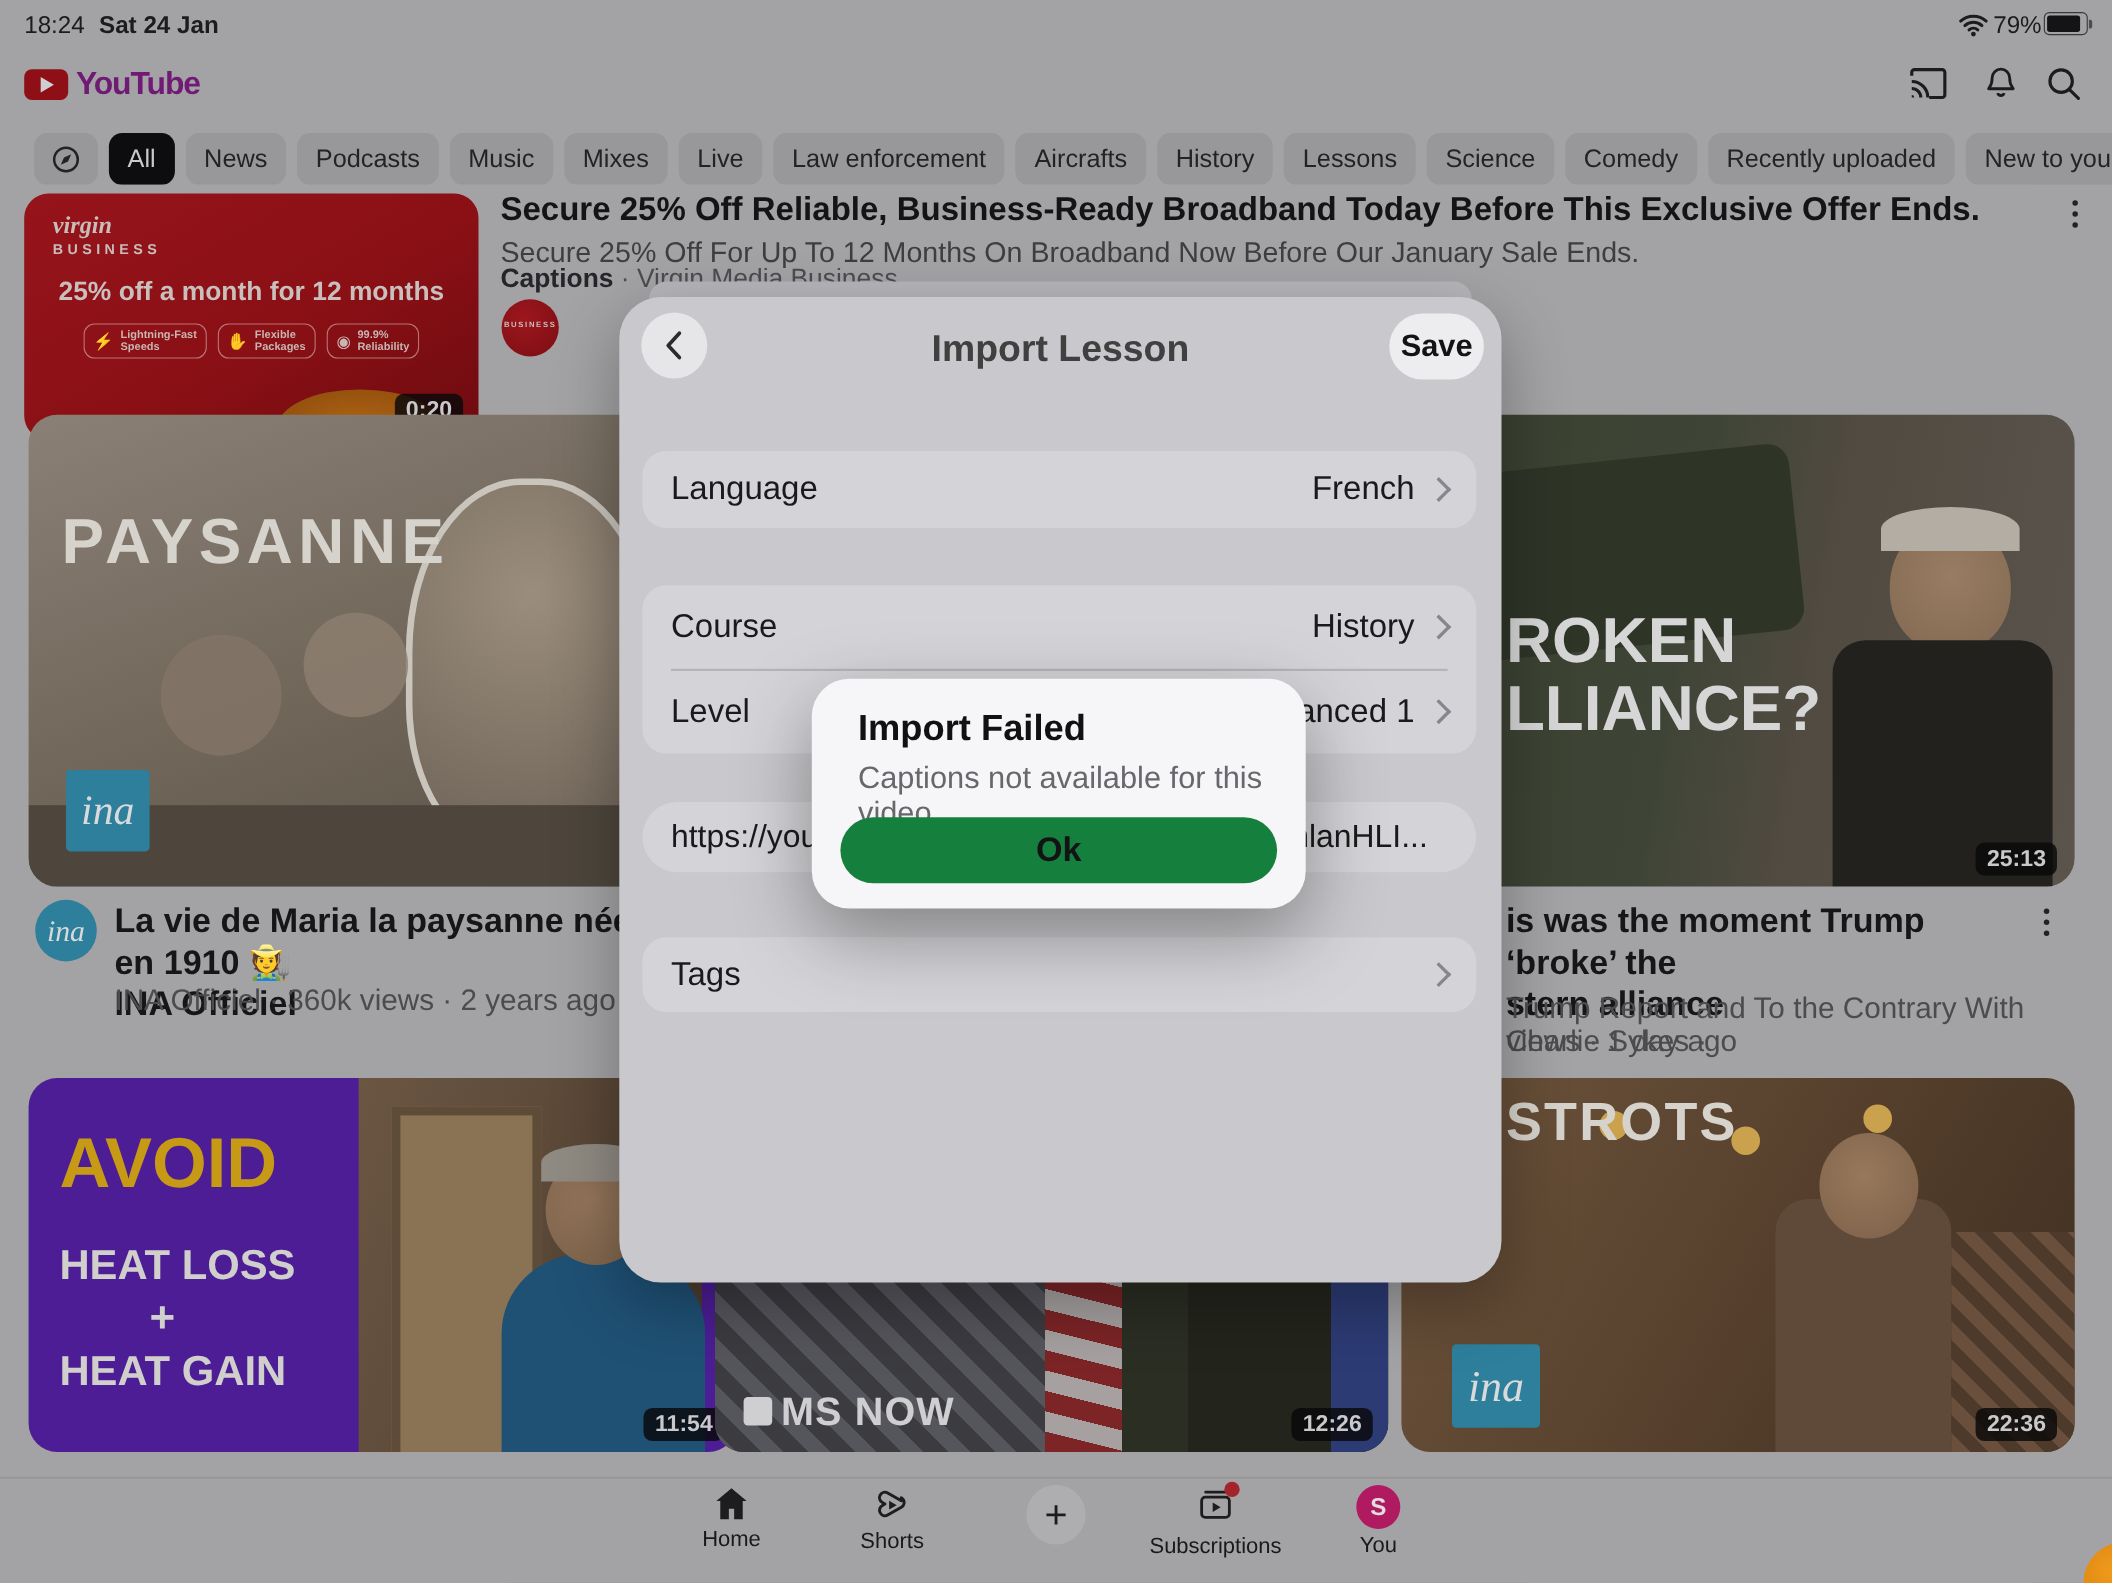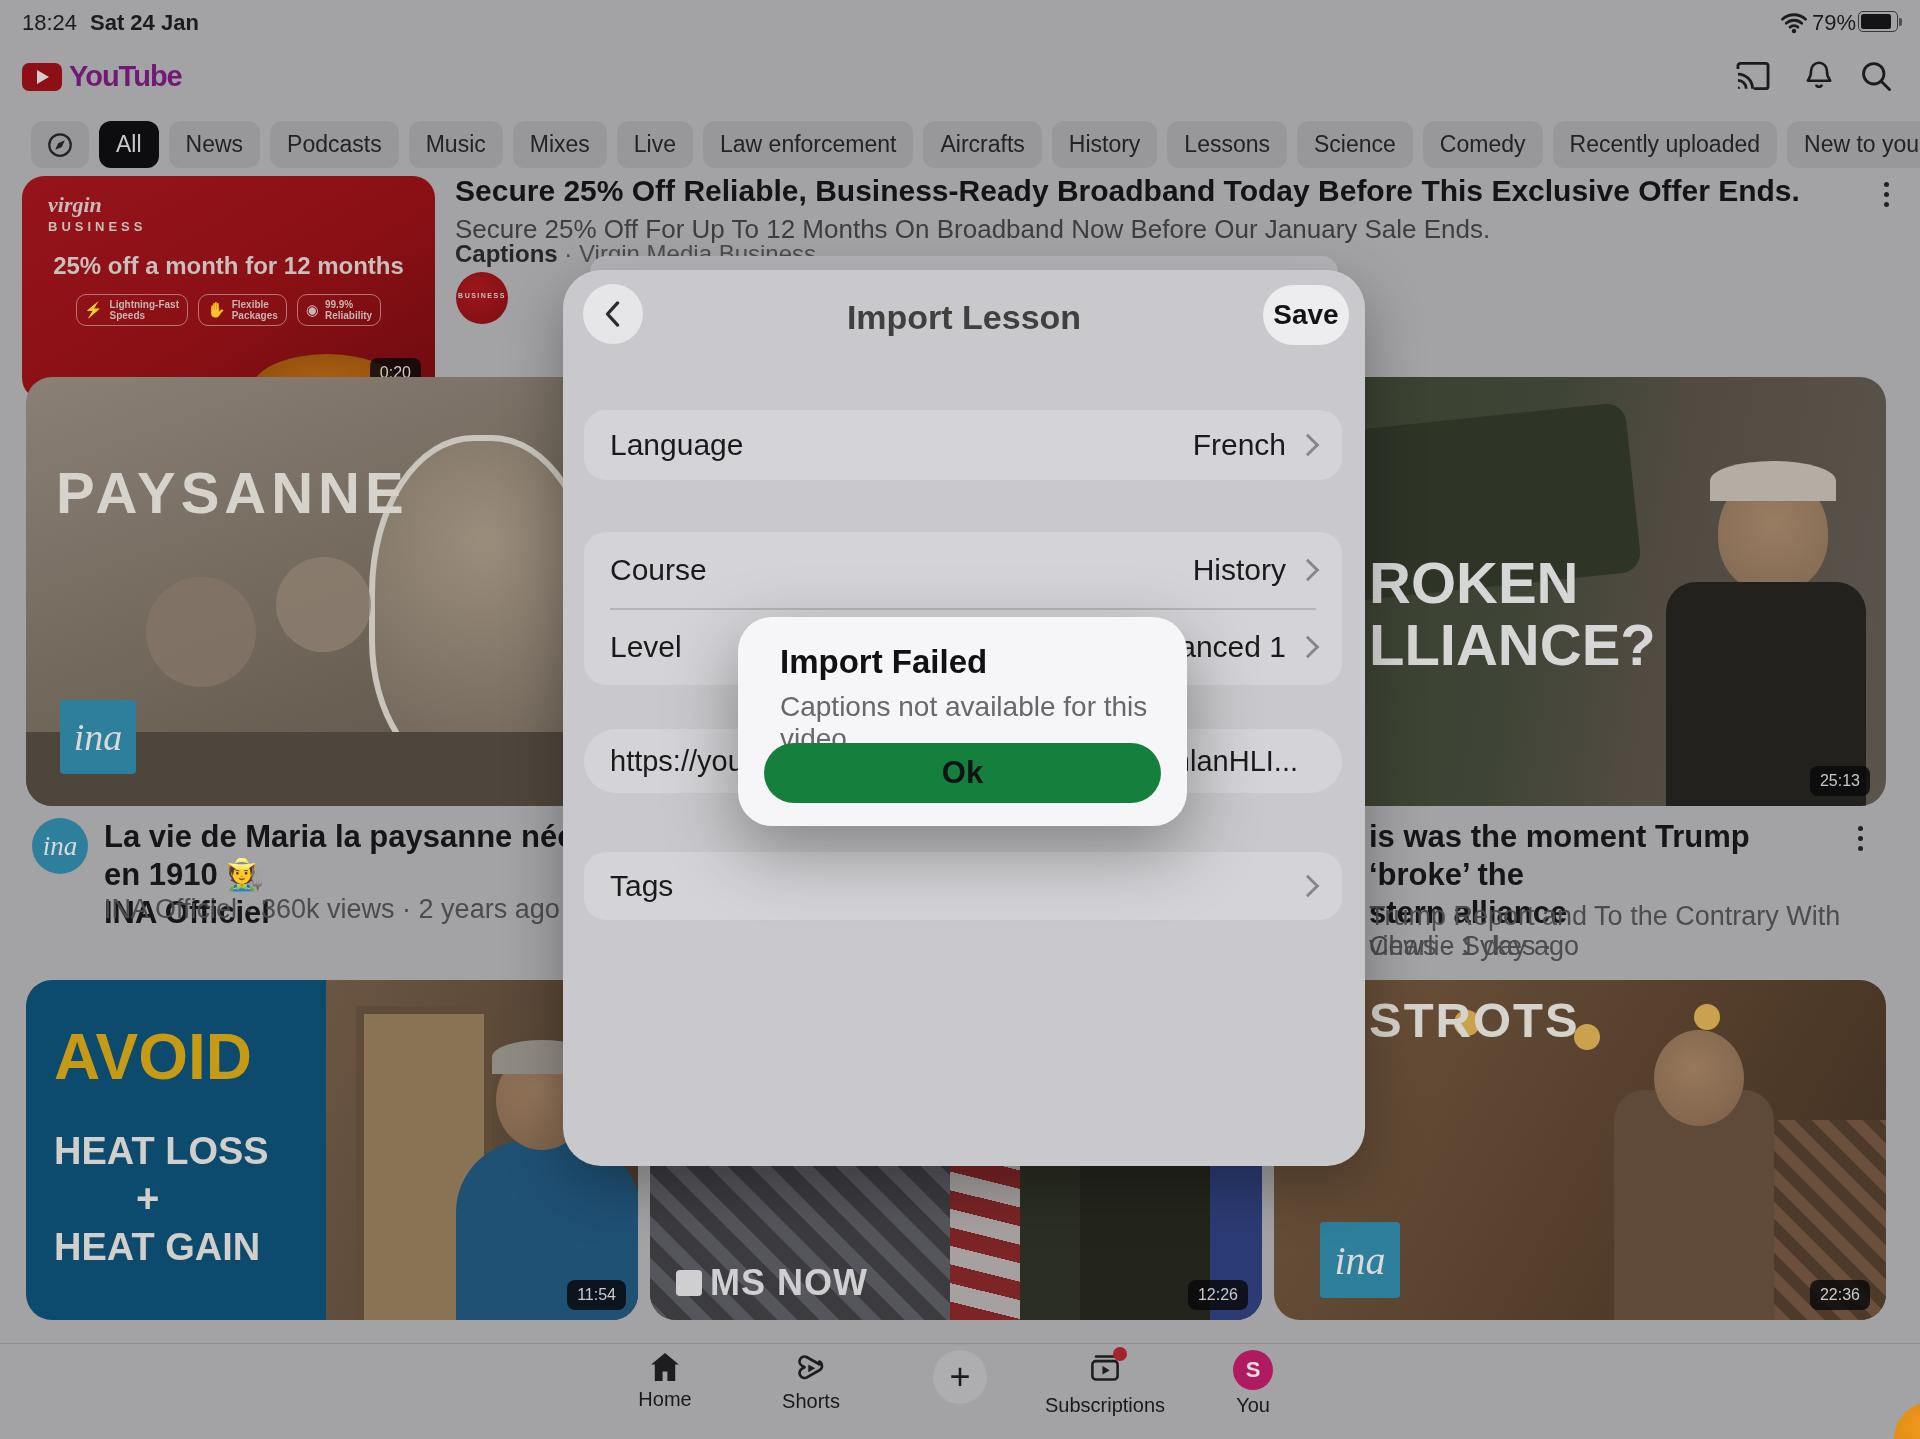--- a/index.html
+++ b/index.html
@@ -24,21 +24,21 @@
   .chip.icon-only{padding:0 14px;}
   
   .ad-thumb{left:22px;top:176px;width:413px;height:224px;border-radius:22px;overflow:hidden;
             background:linear-gradient(150deg,#96141b 0%,#8a1015 55%,#6e0b10 100%);}
   .ad-offer{position:absolute;left:0;right:0;top:76px;text-align:center;font-size:24px;font-weight:700;color:#c9bfbd;}
   .ad-pills{position:absolute;left:0;right:0;top:118px;display:flex;justify-content:center;gap:10px;}
   .ad-pill{border:1.5px solid rgba(210,170,170,.65);border-radius:10px;padding:4px 8px;display:flex;gap:6px;align-items:center;color:#c9b5b2;}
   .ad-pill .glyph{font-size:15px;}
   .ad-pill .t{font-size:10px;line-height:11px;font-weight:700;}
   .ad-blob{position:absolute;left:230px;top:178px;width:150px;height:70px;border-radius:50%;background:radial-gradient(#b06414,#8a4a0c);}
-  .dur{position:absolute;background:rgba(8,8,10,.82);color:#c9c9cb;font-size:16px;font-weight:400;
+  .dur{position:absolute;background:rgba(8,8,10,.82);color:#c9c9cb;font-size:21px;font-weight:700;
        padding:3px 10px;border-radius:8px;line-height:24px;}
   .ad-head{font-size:30px;font-weight:700;color:#141416;white-space:nowrap;}
   .ad-desc{font-size:26px;color:#3e3e40;white-space:nowrap;}
   .ad-spon{font-size:24px;color:#4c4c4e;}
   .ad-spon b{color:#26262a;}
   .av{border-radius:50%;}
   .dots{display:flex;flex-direction:column;gap:5px;}
   .dots i{width:5px;height:5px;border-radius:50%;background:#222226;}
   
   .thumb{position:absolute;border-radius:26px;overflow:hidden;}
@@ -226,21 +226,21 @@
     <div class="vtitle">stern alliance</div>
   </div>
   <div class="abs vmeta" style="left:1369px;top:901px;">Trump Report and To the Contrary With Charlie Sykes ·</div>
   <div class="abs vmeta" style="left:1369px;top:931px;">views · 1 day ago</div>
   <div class="abs dots" style="left:1858px;top:826px;">
       <i></i>
       <i></i>
       <i></i>
     </div>
 
-  <div class="thumb" style="left:26px;top:980px;width:612px;height:340px;background:#0c4a6e;">
+  <div class="thumb" style="left:26px;top:980px;width:612px;height:340px;background:#4c1d95;padding-left:32px;">
     <div class="abs" style="left:300px;top:0;width:312px;height:340px;background:linear-gradient(110deg,#6b5643,#4a3a2c);"></div>
     <div class="abs" style="left:330px;top:26px;width:120px;height:314px;background:#8a7355;border:8px solid #5e4b38;"></div>
     <div class="abs" style="left:430px;top:160px;width:185px;height:180px;border-radius:40% 40% 0 0;background:#1f5175;"></div>
     <div class="abs" style="left:470px;top:70px;width:92px;height:100px;border-radius:50%;background:radial-gradient(circle at 45% 40%,#94765b,#7c6149);"></div>
     <div class="abs" style="left:466px;top:60px;width:100px;height:34px;border-radius:50% 50% 0 0;background:#8f8a82;"></div>
     <div class="thumb-word" style="left:28px;top:40px;font-size:64px;font-weight:900;color:#c79a16;">AVOID</div>
     <div class="thumb-word" style="left:28px;top:150px;font-size:38px;color:#d0cfcb;">HEAT LOSS</div>
     <div class="thumb-word" style="left:110px;top:196px;font-size:40px;color:#d0cfcb;">+</div>
     <div class="thumb-word" style="left:28px;top:246px;font-size:38px;color:#d0cfcb;">HEAT GAIN</div>
     <div class="dur" style="right:12px;bottom:10px;">11:54</div>

